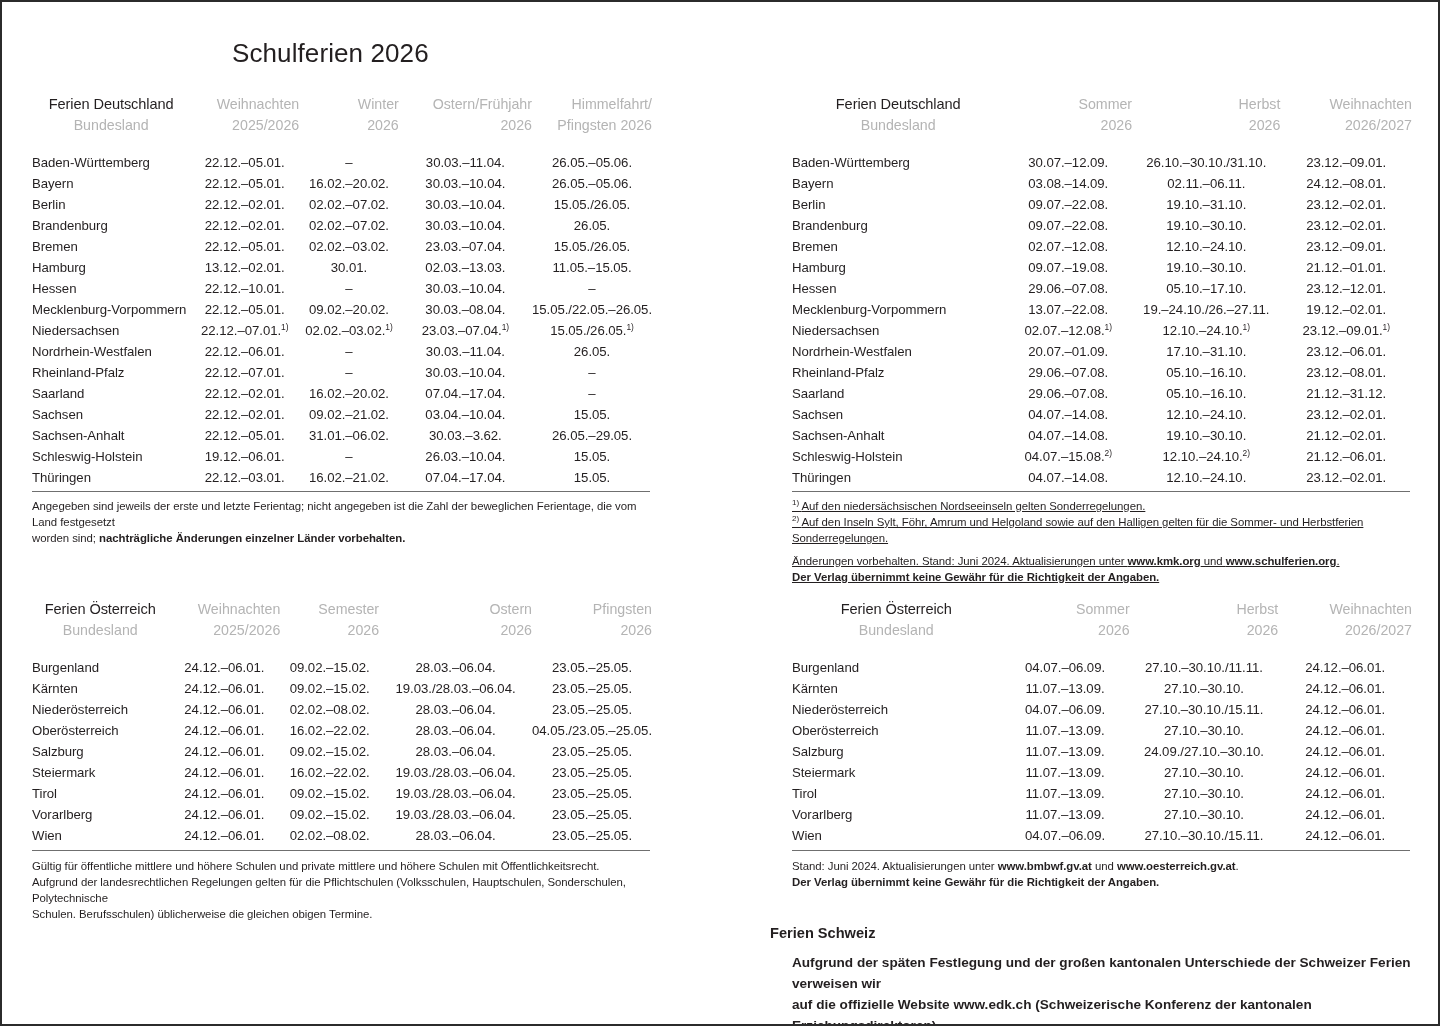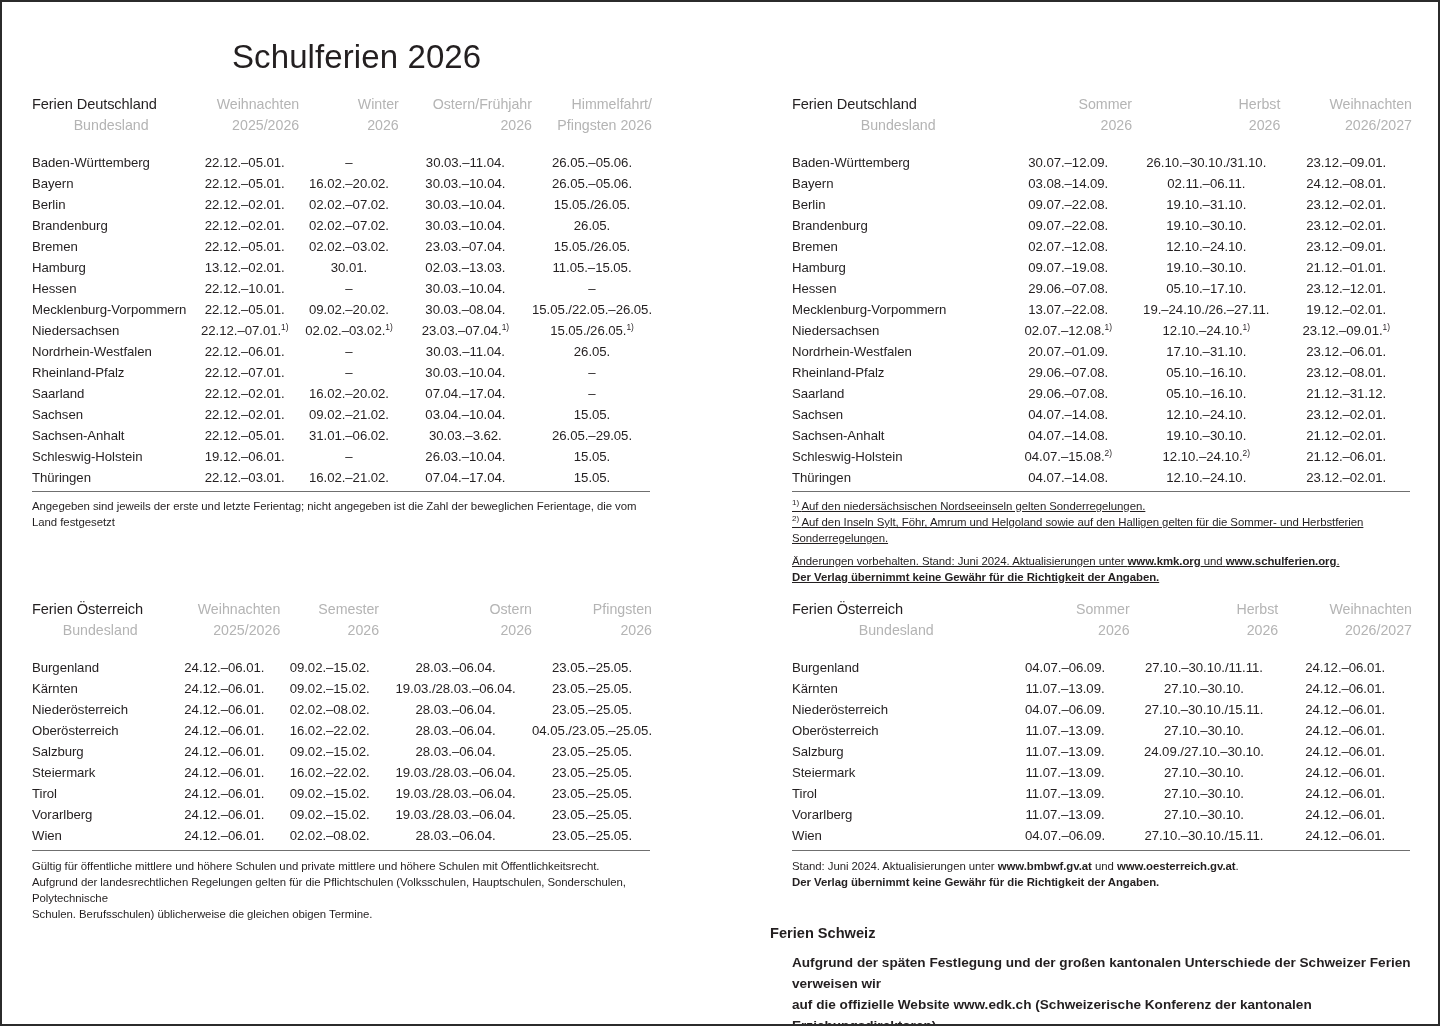--- a/index.html
+++ b/index.html
@@ -17,21 +17,21 @@
     height: 1026px;
     background: #ffffff;
     box-sizing: border-box;
     border: 2px solid #2b2b2b;
     overflow: hidden;
   }
   .title {
     position: absolute;
     left: 230px;
     top: 36px;
-    font-size: 33px;
+    font-size: 26px;
     font-weight: 400;
     letter-spacing: 0.1px;
     color: #231f20;
   }
 
   
   .block { position: absolute; }
   table.ft {
     border-collapse: collapse;
     table-layout: fixed;
@@ -40,21 +40,21 @@
   table.ft th, table.ft td {
     padding: 0;
     font-weight: normal;
     vertical-align: bottom;
     white-space: nowrap;
   }
   .hd-title {
     font-size: 14.6px;
     font-weight: bold;
     color: #231f20;
-    text-align: left;
+    text-align: center;
     letter-spacing: -0.1px;
     line-height: 21px;
   }
   .hd-sub {
     font-size: 14.2px;
     font-weight: bold;
     color: #b4b4b4;
     text-align: center;
     line-height: 21px;
   }
@@ -262,20 +262,21 @@
             <td class="val">16.02.–21.02.</td>
             <td class="val">07.04.–17.04.</td>
             <td class="val">15.05.</td>
           </tr>
         </tbody>
     </table>
   </div>
   <div class="rule" style="left:30px; top:489px; width:618px;"></div>
   <div class="note" style="left:30px; top:496px; width:620px;">
     <div>Angegeben sind jeweils der erste und letzte Ferientag; nicht angegeben ist die Zahl der beweglichen Ferientage, die vom Land festgesetzt</div>
+    <div><span>worden sind; </span><b>nachträgliche Änderungen einzelner Länder vorbehalten.</b></div>
   </div>
 
   <div class="block" style="left:790px; top:92px; width:620px;">
     <table class="ft">
       <colgroup>
         <col style="width:230px">
           <col style="width:140px">
           <col style="width:155px">
           <col style="width:145px">
       </colgroup>

